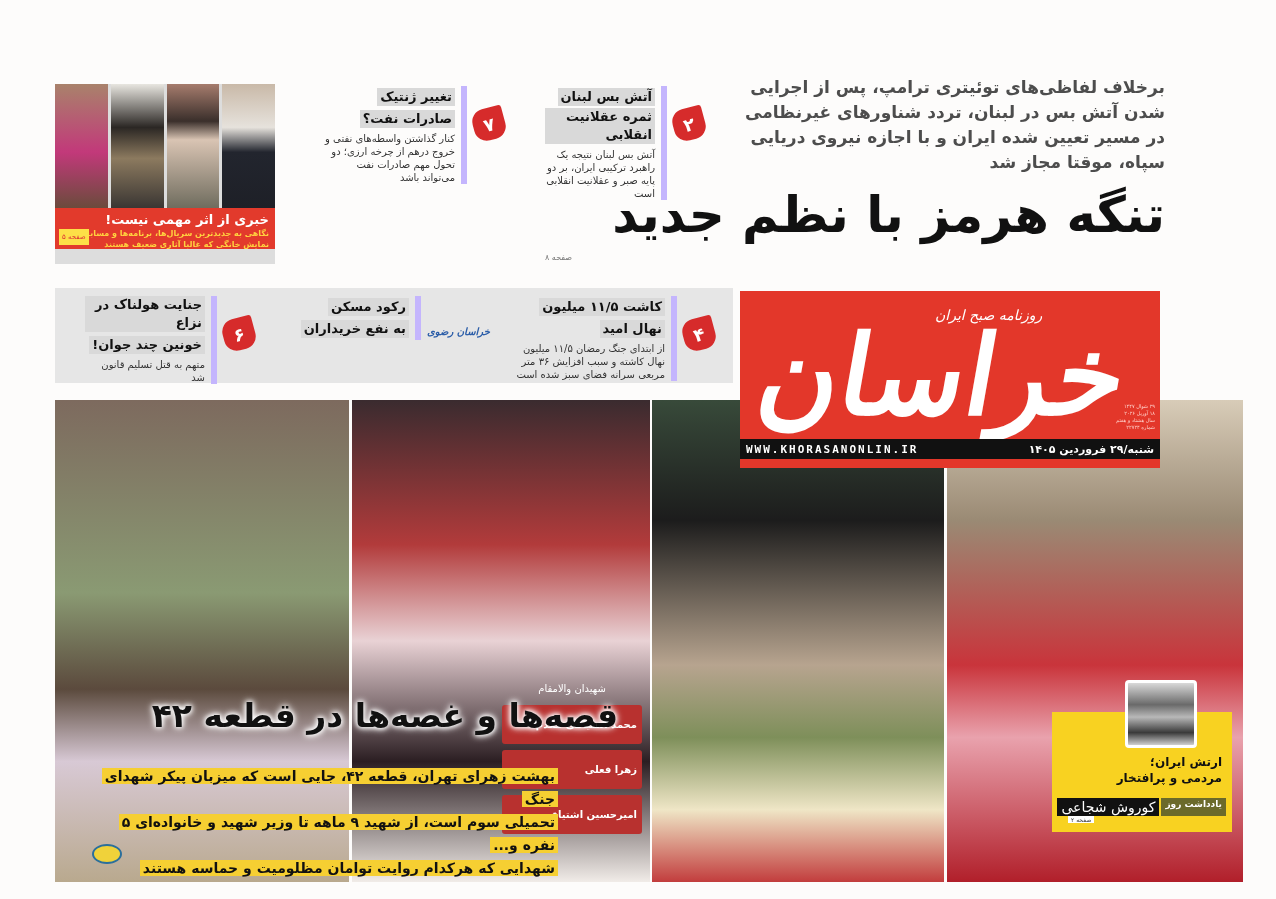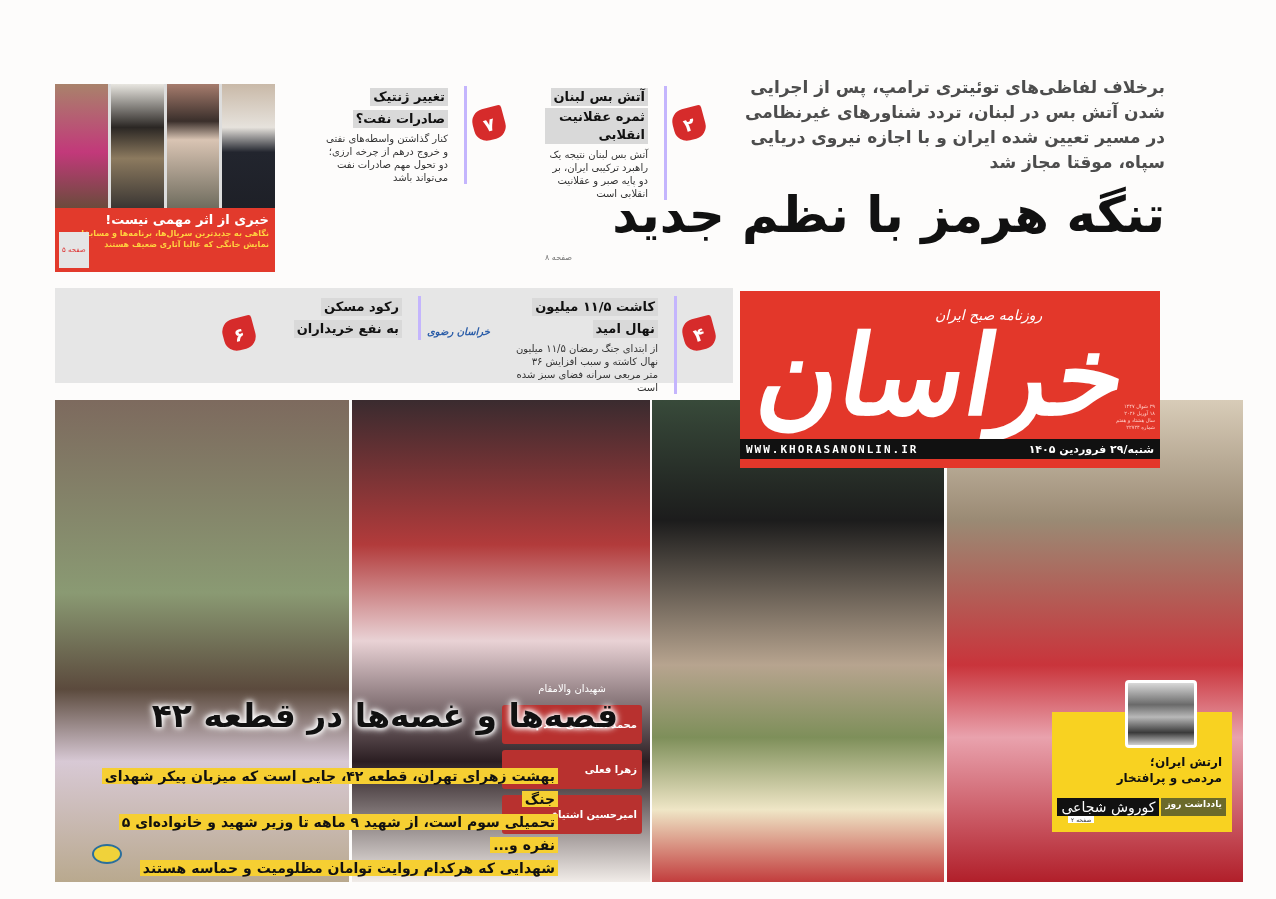--- a/index.html
+++ b/index.html
@@ -9,32 +9,32 @@
   .rtl { direction: rtl; text-align: right; }
 
   
   .lead-sub { left: 745px; top: 75px; width: 420px; font-size: 17px; line-height: 25px; color: #4d4d4d; font-weight: bold; }
   .lead-title { left: 560px; top: 180px; width: 605px; font-size: 50px; font-weight: bold; color: #111; line-height: 70px; text-align: right; letter-spacing: -1px; }
   .lead-page { left: 545px; top: 253px; font-size: 8px; color: #777; }
 
   
   .teaser { display: flex; flex-direction: row-reverse; align-items: flex-start; }
   .teaser .num-badge { width: 32px; height: 32px; background: #d62b2b; color: #fff; border-radius: 40% 10% 40% 40%; transform: rotate(-15deg); display: flex; align-items: center; justify-content: center; font-weight: bold; font-size: 18px; margin-left: 6px; margin-top: 22px; flex-shrink: 0; }
-  .teaser .txt { border-right: 3px solid #c4b5fd; padding-right: 16px; direction: rtl; text-align: right; }
+  .teaser .txt { border-right: 6px solid #c4b5fd; padding-right: 6px; direction: rtl; text-align: right; }
   .teaser .ttl { display: inline-block; background: #d9d9d9; font-weight: bold; font-size: 13px; line-height: 18px; color: #111; padding: 0 3px; margin-bottom: 2px; }
   .teaser .body { font-size: 10px; line-height: 13px; color: #333; margin-top: 2px; }
 
   
   .cinema { left: 55px; top: 84px; width: 220px; height: 180px; background: #ddd; }
   .cinema .photos { display: flex; height: 124px; gap: 3px; }
   .cinema .ph { flex: 1; }
-  .cinema .caption { position: absolute; left: 0; top: 124px; width: 220px; height: 64px; background: #e23a2c; padding: 3px 6px; direction: rtl; text-align: right; }
+  .cinema .caption { position: absolute; left: 0; top: 124px; width: 220px; height: 41px; background: #e23a2c; padding: 3px 6px; direction: rtl; text-align: right; }
   .cinema .cap-title { font-weight: bold; color: #fff; font-size: 13px; line-height: 17px; }
   .cinema .cap-body { color: #ffd23f; font-size: 8px; line-height: 11px; font-weight: bold; }
-  .cinema .cap-page { position: absolute; left: 4px; bottom: 4px; background: #e5e5e5; color: #d33; font-size: 7px; padding: 14px 3px; }
+  .cinema .cap-page { position: absolute; left: 4px; bottom: 4px; background: #fde047; color: #d33; font-size: 7px; padding: 4px 3px; }
 
   
   .band { left: 55px; top: 288px; width: 678px; height: 95px; background: #e6e6e6; }
 
   
   .mast { left: 740px; top: 291px; width: 420px; height: 177px; background: #e3372a; overflow: hidden; }
   .mast .logo { position: absolute; left: 20px; top: 20px; font-size: 110px; font-weight: bold; color: #fff; font-family: "DejaVu Serif", serif; direction: rtl; line-height: 130px; letter-spacing: -6px; transform: skewX(-10deg); }
   .mast .tagline { position: absolute; left: 195px; top: 16px; color: #fff; font-size: 14px; font-style: italic; font-family: "DejaVu Serif", serif; }
   .mast .meta { position: absolute; left: 365px; top: 112px; color: #ffd0c9; font-size: 5px; line-height: 7px; direction: rtl; text-align: right; width: 50px; }
   .mast .bar { position: absolute; left: 0; top: 148px; width: 420px; height: 20px; background: #111; display: flex; align-items: center; justify-content: space-between; padding: 0 6px; }
@@ -121,20 +121,25 @@
 <div class="abs teaser" style="left:290px; top:296px; width:200px;">
   <div style="color:#2b5da8; font-size:10px; font-style:italic; font-weight:bold; margin-left:6px; margin-top:30px; direction:rtl; white-space:nowrap;">خراسان رضوی</div>
   <div class="txt">
     <div><span class="ttl">رکود مسکن</span></div>
     <div><span class="ttl">به نفع خریداران</span></div>
   </div>
 </div>
 
 <div class="abs teaser" style="left:85px; top:296px; width:170px;">
   <div class="num-badge">۶</div>
+  <div class="txt">
+    <div><span class="ttl">جنایت هولناک در نزاع</span></div>
+    <div><span class="ttl">خونین چند جوان!</span></div>
+    <div class="body">متهم به قتل تسلیم قانون شد</div>
+  </div>
 </div>
 
 <div class="abs photo-area">
   <div class="pcol p1"></div>
   <div class="pcol p2">
     <div class="poster-label">شهیدان والامقام</div>
     <div class="poster-names">
       <div>محمد اشتیاقی مقدم</div>
       <div>زهرا فعلی</div>
       <div>امیرحسین اشتیاقی</div>

